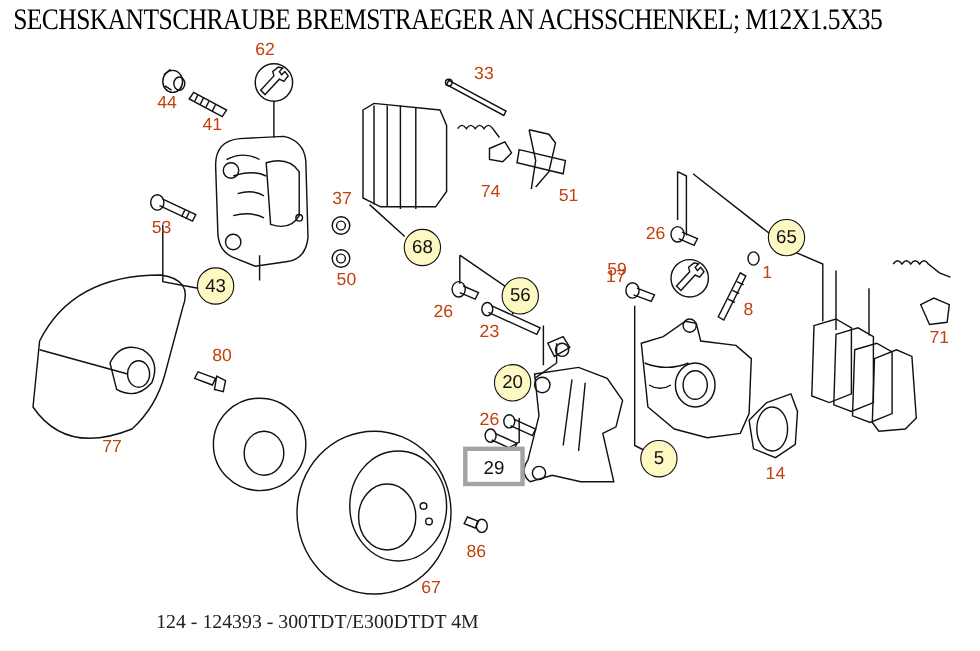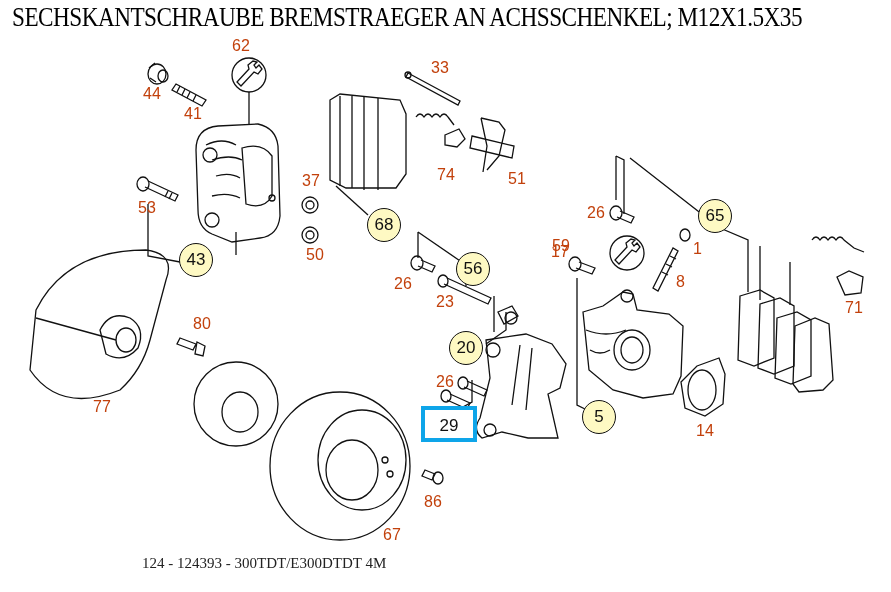--- a/index.html
+++ b/index.html
@@ -6,32 +6,32 @@
   body { width: 891px; height: 592px; position: relative; overflow: hidden; font-family: "Liberation Sans", sans-serif; }
   .title {
     position: absolute; left: 12px; top: 2px; white-space: nowrap;
     font-family: "Liberation Serif", "DejaVu Serif", serif;
     font-size: 27px; color: #000; letter-spacing: -0.6px;
     transform: scaleX(0.86); transform-origin: left top;
   }
   .footer {
     position: absolute; left: 142px; top: 555px; white-space: nowrap;
     font-family: "Liberation Serif", "DejaVu Serif", serif;
-    font-size: 15px; color: #222;
+    font-size: 18px; color: #222;
   }
   svg.diagram { position: absolute; left: 0; top: 0; }
   .lbl { position: absolute; font-size: 16px; color: #c2410c; line-height: 16px; white-space: nowrap; }
   .circ {
     position: absolute; width: 34px; height: 34px; border: 1.5px solid #111; border-radius: 50%;
     box-sizing: border-box; display: flex; align-items: center; justify-content: center;
     font-size: 17px; color: #111; background: #fef9c3;
   }
   .highlight {
     position: absolute; left: 421px; top: 406px; width: 56px; height: 36px;
-    border: 4px solid #0ea5e9; box-sizing: border-box;
+    border: 4px solid #a3a3a3; box-sizing: border-box;
     display: flex; align-items: center; justify-content: center;
     font-size: 17px; color: #111; padding-top: 4px;
   }
 </style>
 </head>
 <body>
 
 <div class="title">SECHSKANTSCHRAUBE BREMSTRAEGER AN ACHSSCHENKEL; M12X1.5X35</div>
 
 <svg class="diagram" width="891" height="592" viewBox="0 0 891 592" fill="none" stroke="#111" stroke-width="1.3">

